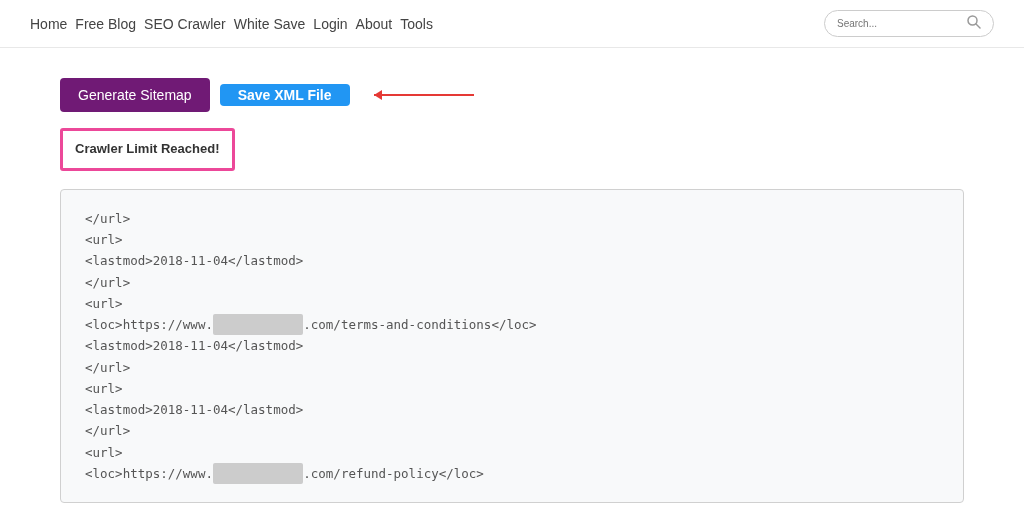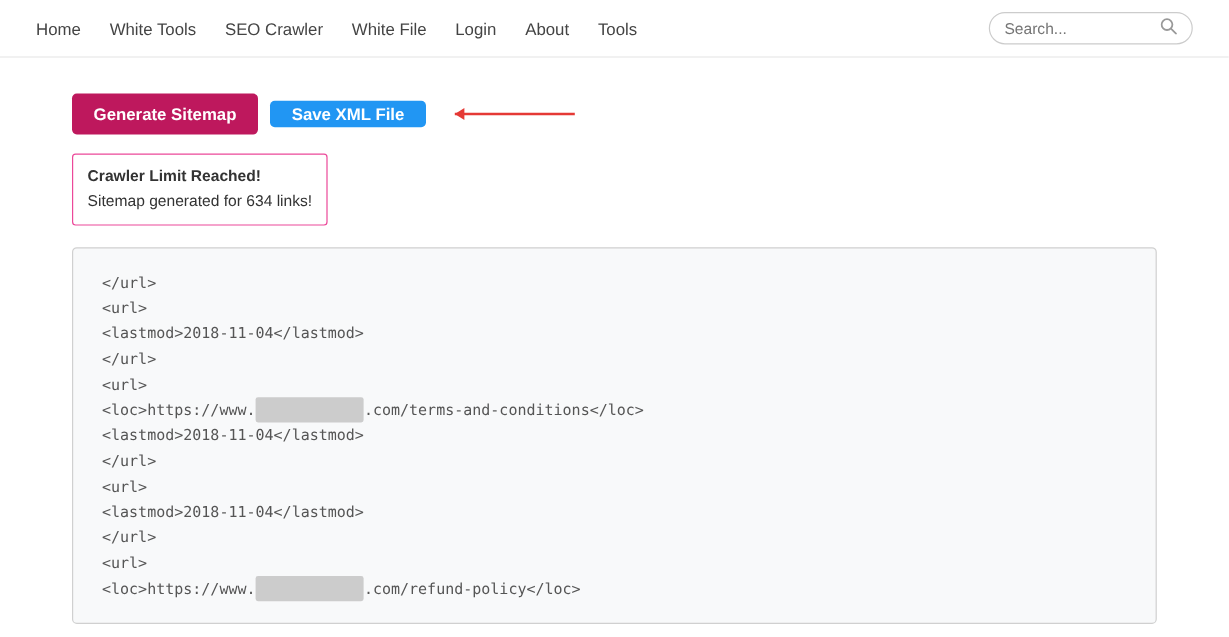--- a/index.html
+++ b/index.html
@@ -26,41 +26,41 @@
     }
     .logo-text {
       font-size: 18px;
       font-weight: 700;
       color: #2c3e50;
       letter-spacing: 1px;
     }
     .nav {
       display: flex;
       align-items: center;
-      gap: 24px;
+      gap: 8px;
       flex: 1;
     }
     .nav a {
       text-decoration: none;
       color: #444;
       font-size: 14px;
     }
     .search-box {
       display: flex;
       align-items: center;
       border: 1px solid #ccc;
       border-radius: 20px;
       padding: 4px 12px;
       background: #fff;
       width: 170px;
     }
     .search-box input {
       border: none;
       outline: none;
-      font-size: 13px;
+      font-size: 10px;
       color: #ef4444;
       width: 130px;
       background: transparent;
     }
     .search-icon-btn {
       background: none;
       border: none;
       cursor: pointer;
       color: #888;
       font-size: 14px;
@@ -73,45 +73,45 @@
     }
 
     
     .btn-row {
       display: flex;
       align-items: center;
       gap: 10px;
       margin-bottom: 16px;
     }
     .btn-generate {
-      background: #be185d;
+      background: #701a75;
       color: #fff;
       border: none;
       border-radius: 4px;
       padding: 9px 18px;
       font-size: 14px;
-      font-weight: 700;
+      font-weight: 400;
       cursor: pointer;
     }
     .btn-save-xml {
       background: #2196f3;
       color: #fff;
       border: none;
       border-radius: 4px;
       padding: 3px 18px;
       font-size: 14px;
       font-weight: 600;
       cursor: pointer;
     }
     
     .arrow-svg { margin-left: 4px; }
 
     
     .warning-box {
-      border: 1px solid #ec4899;
+      border: 3px solid #ec4899;
       border-radius: 3px;
       padding: 8px 12px;
       display: inline-block;
       margin-bottom: 18px;
       background: #fff;
     }
     .warning-box p {
       font-size: 13px;
       color: #333;
       line-height: 1.6;
@@ -138,23 +138,23 @@
       border-radius: 2px;
       user-select: none;
     }
   </style>
 </head>
 <body>
 
 <header class="header">
   <nav class="nav">
     <a href="#">Home</a>
-    <a href="#">White Tools</a>
+    <a href="#">Free Blog</a>
     <a href="#">SEO Crawler</a>
-    <a href="#">White File</a>
+    <a href="#">White Save</a>
     <a href="#">Login</a>
     <a href="#">About</a>
     <a href="#">Tools</a>
   </nav>
   <div class="search-box">
     <input type="text" placeholder="Search..." style="">
     <button class="search-icon-btn">
       <svg width="14" height="14" viewBox="0 0 14 14" fill="none">
         <circle cx="5.5" cy="5.5" r="4.5" stroke="#999" stroke-width="1.5"></circle>
         <line x1="9" y1="9" x2="13" y2="13" stroke="#999" stroke-width="1.5" stroke-linecap="round"></line>
@@ -172,21 +172,20 @@
 
     <svg class="arrow-svg" width="120" height="20" viewBox="0 0 120 20">
       <line x1="110" y1="10" x2="10" y2="10" stroke="#e53935" stroke-width="2"></line>
       <polygon points="10,10 18,5 18,15" fill="#e53935"></polygon>
     </svg>
   </div>
 
   
   <div class="warning-box">
     <p class="bold">Crawler Limit Reached!</p>
-    <p>Sitemap generated for 634 links!</p>
   </div>
 
   
   <div class="code-area">
     <div>    &lt;/url&gt;</div>
     <div>    &lt;url&gt;</div>
     <div>        &lt;lastmod&gt;2018-11-04&lt;/lastmod&gt;</div>
     <div>    &lt;/url&gt;</div>
     <div>    &lt;url&gt;</div>
     <div>        &lt;loc&gt;https://www.<span class="blurred">████████████</span>.com/terms-and-conditions&lt;/loc&gt;</div>

